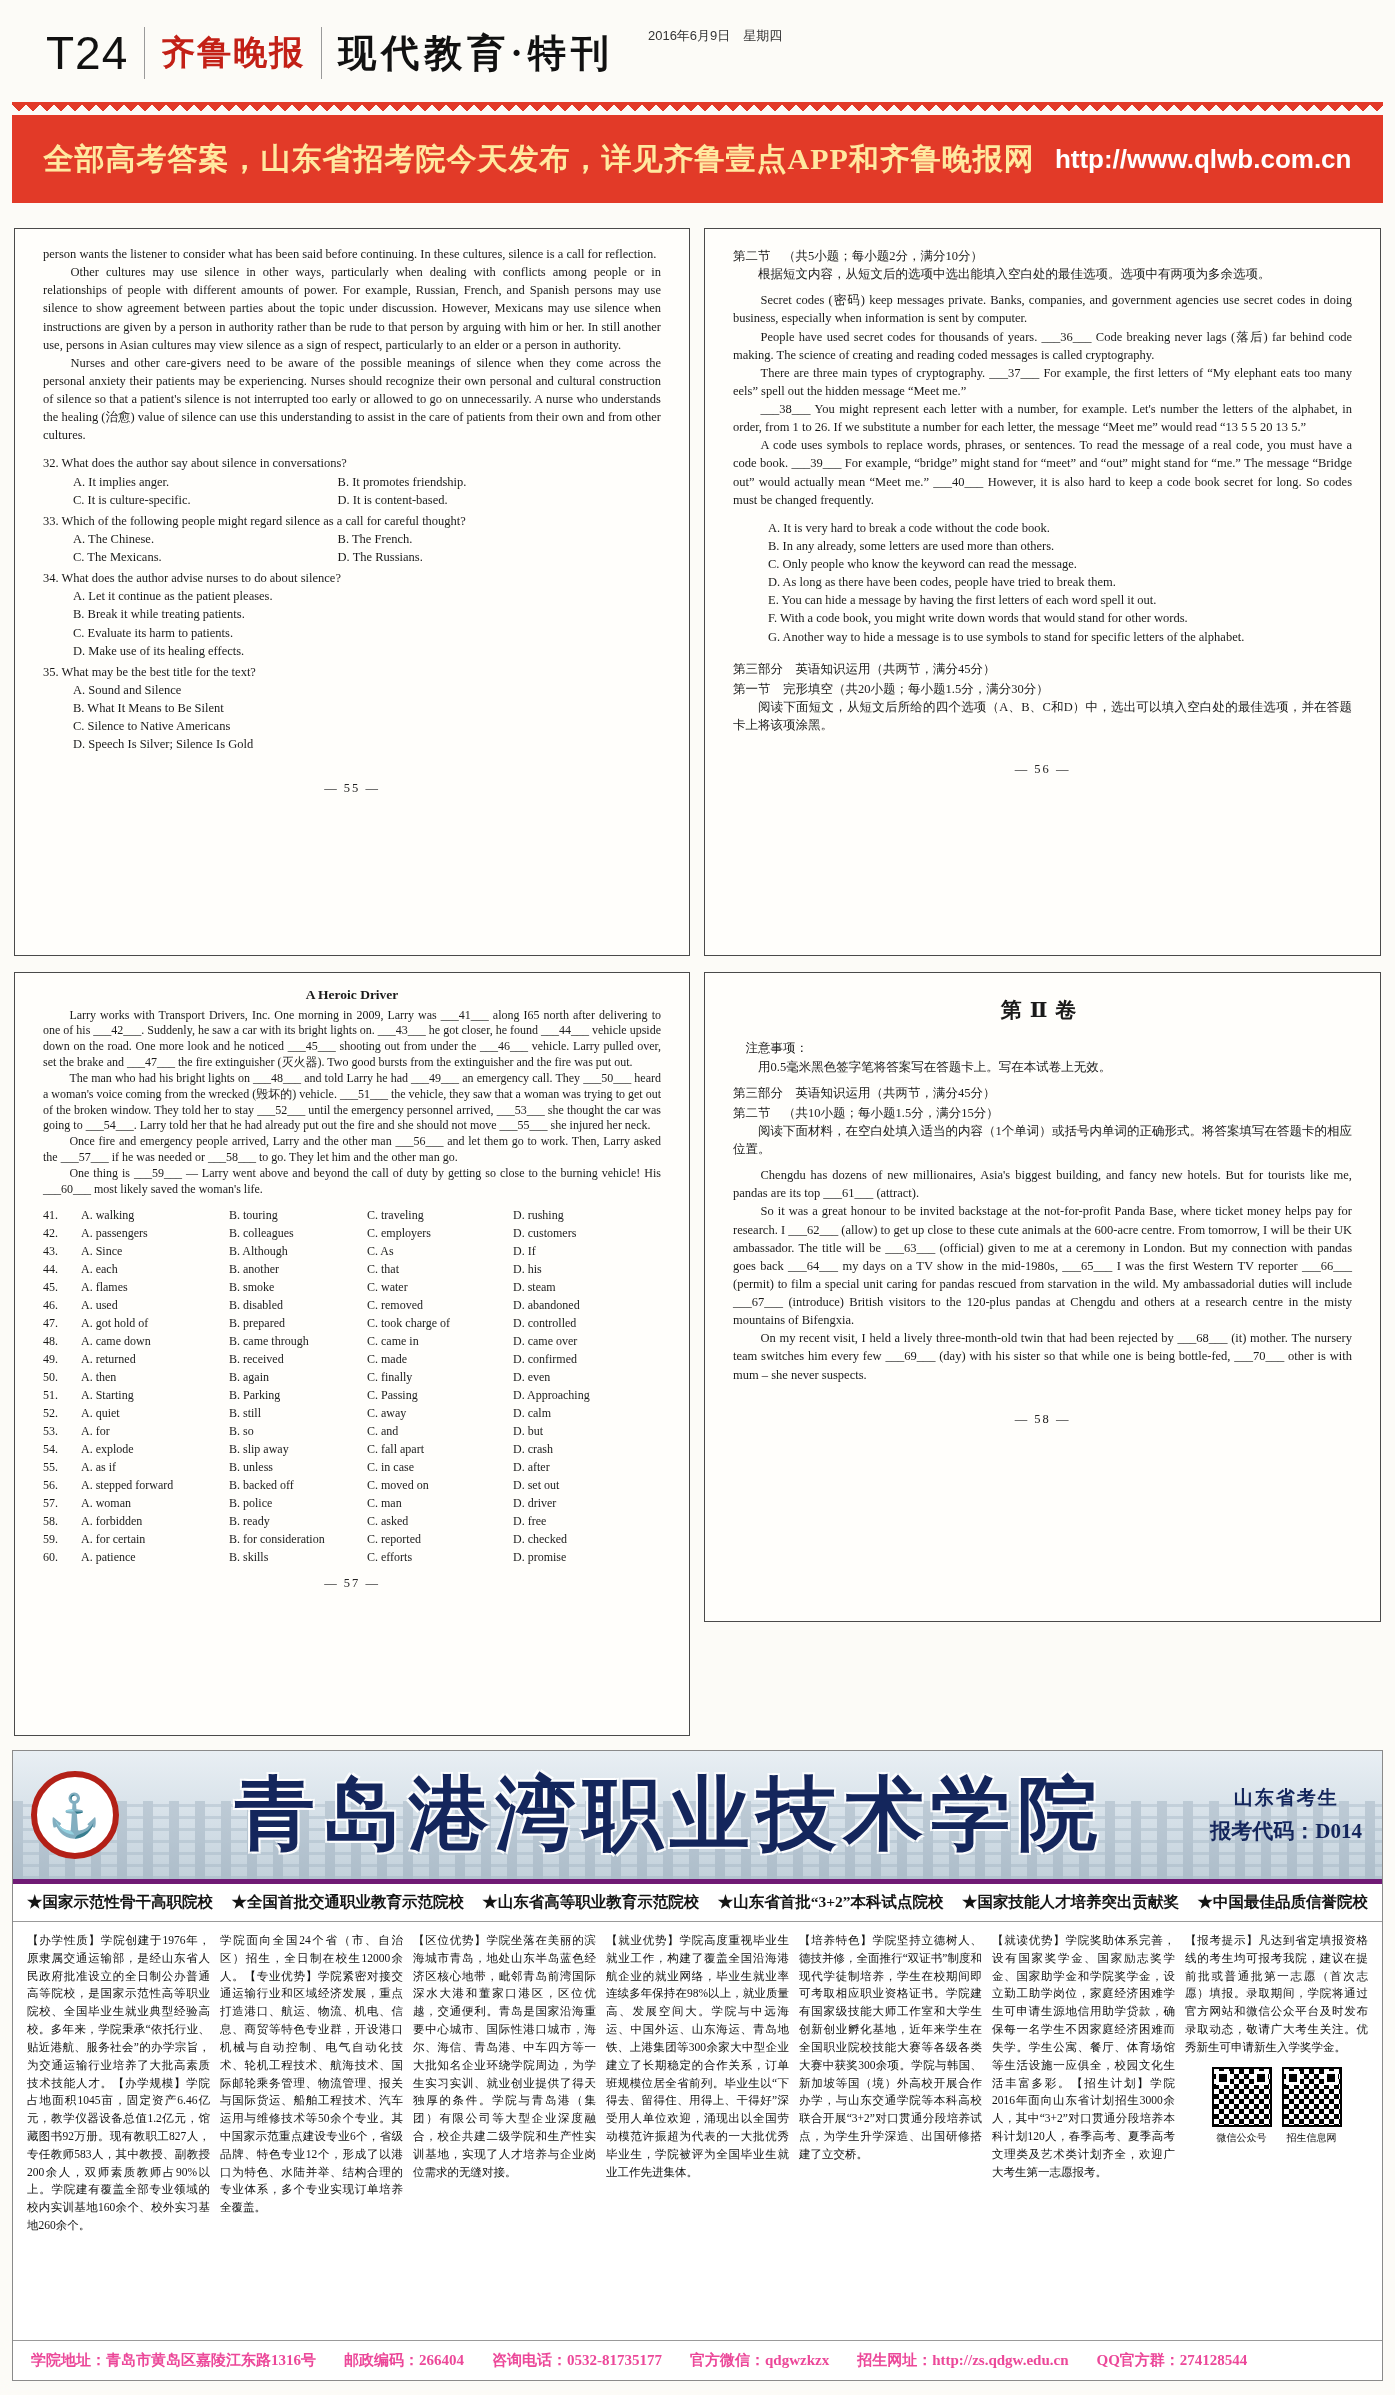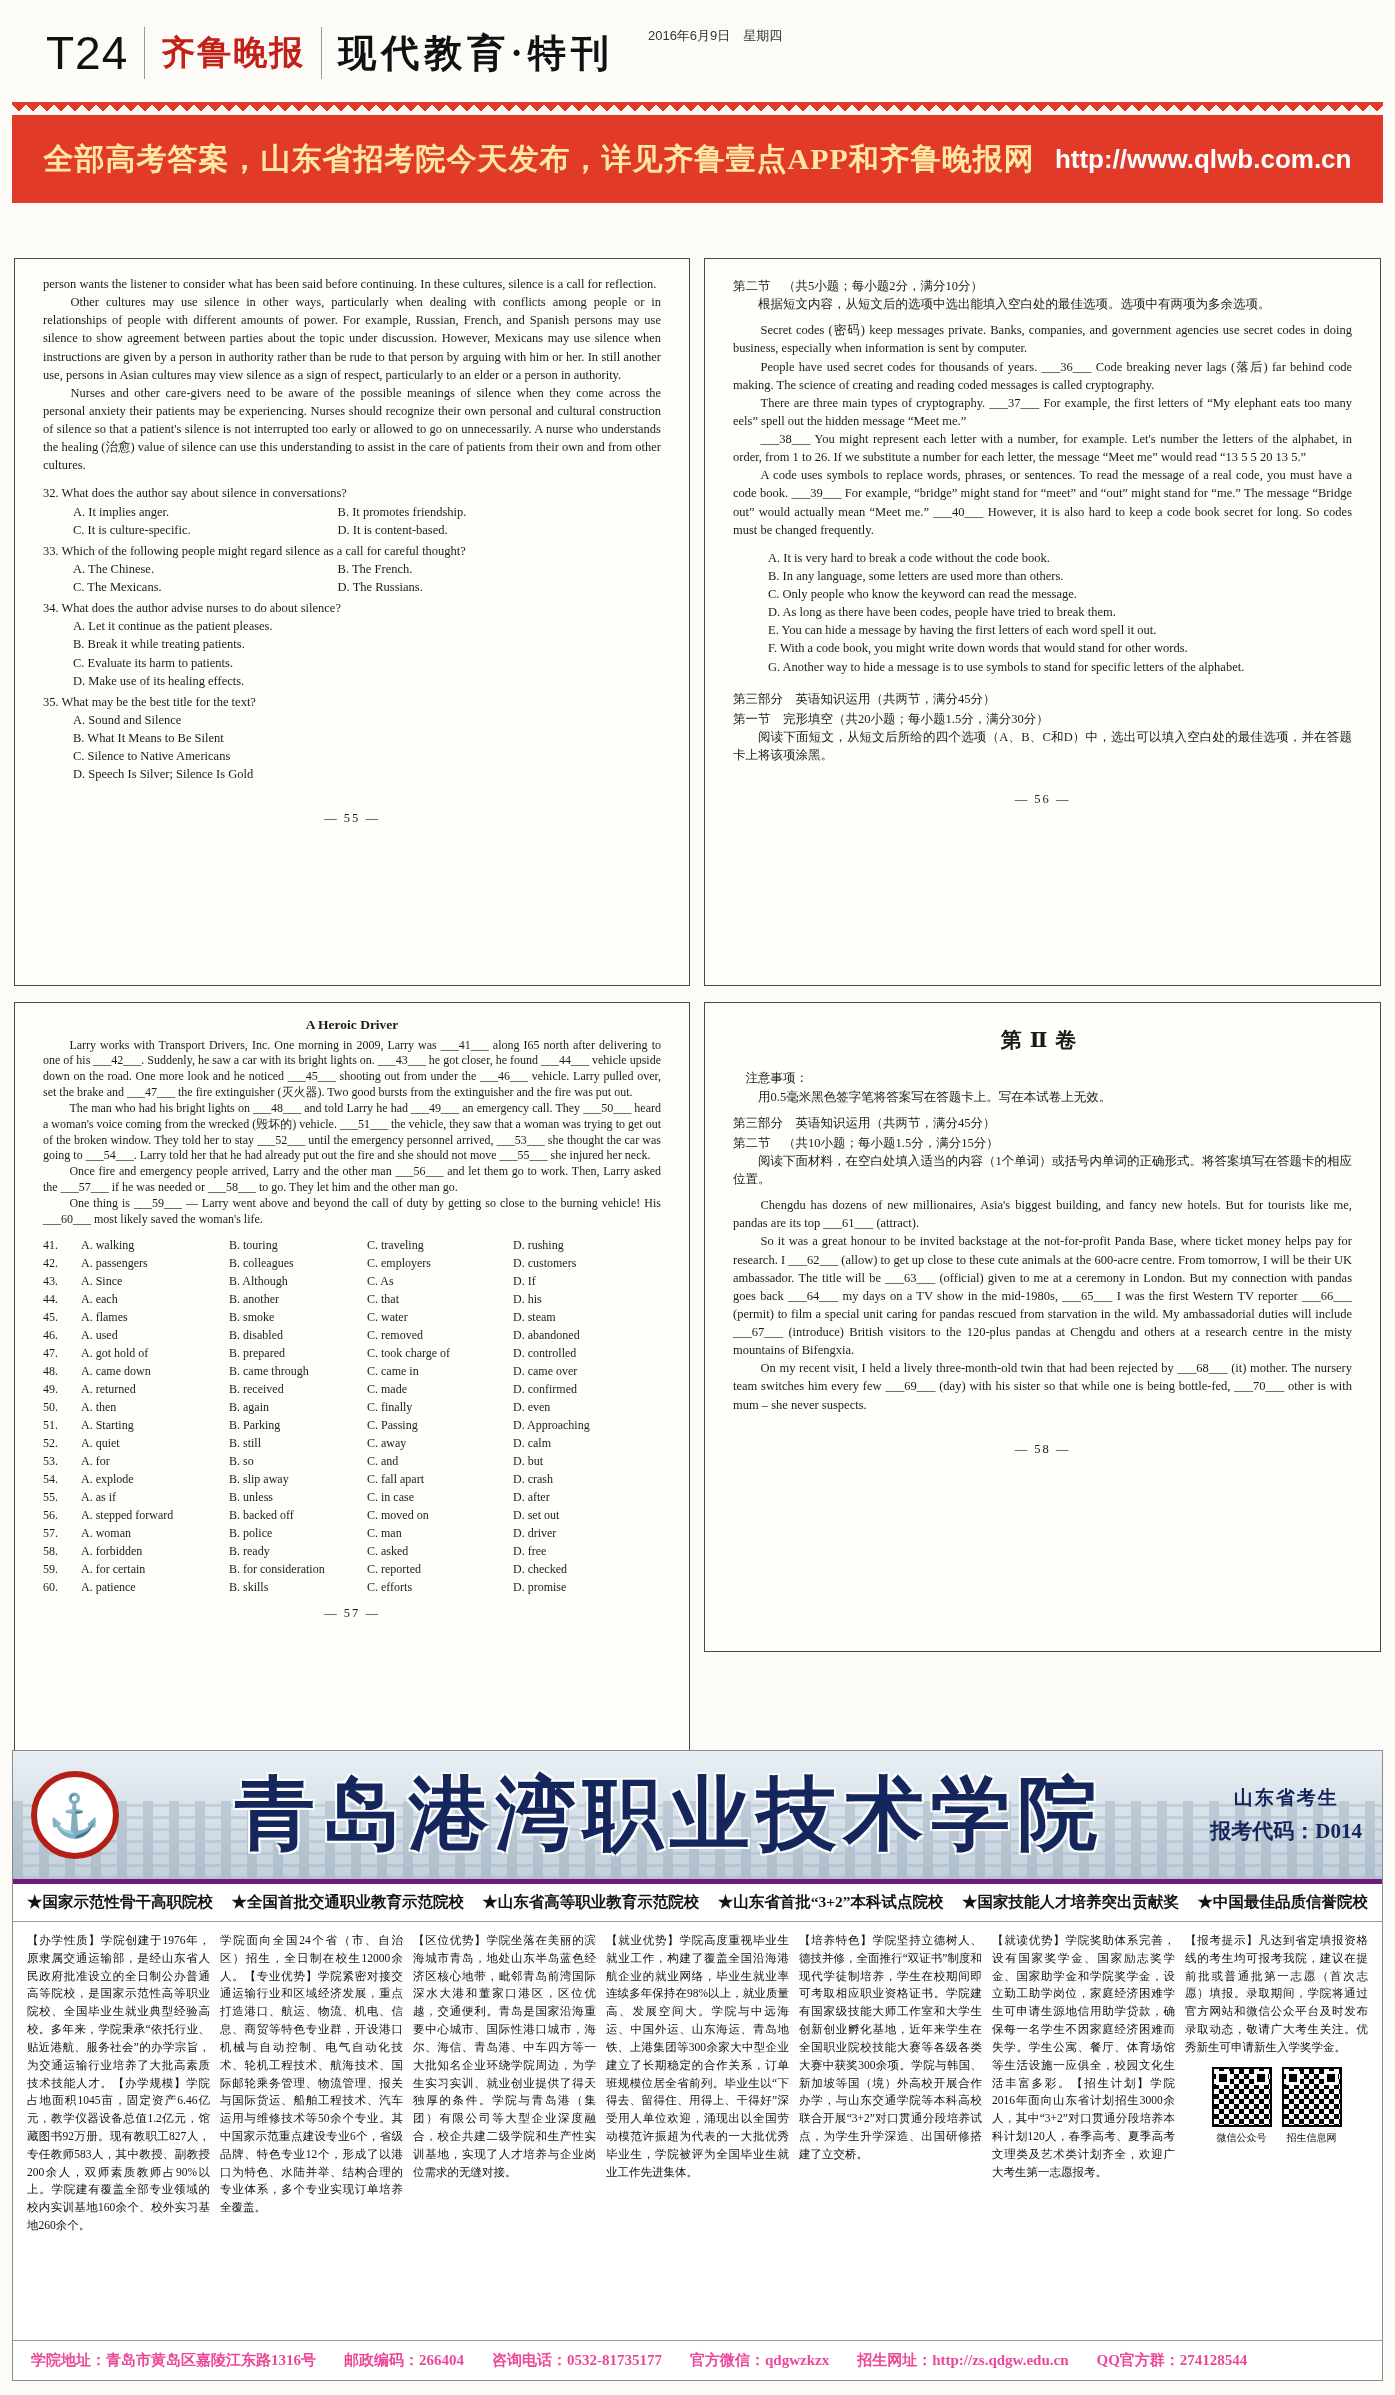--- a/index.html
+++ b/index.html
@@ -25,21 +25,21 @@
     background:
       linear-gradient(135deg, #e23a28 7px, transparent 0) -7px 0,
       linear-gradient(-135deg, #e23a28 7px, transparent 0) -7px 0;
     background-size:14px 13px;
     background-repeat:repeat-x;
   }
   .banner-body { background:#e23a28; height:88px; display:flex; align-items:center; justify-content:center; gap:20px; padding:0 20px; }
   .banner-text { color:#ffe9a0; font: bold 30px "Liberation Serif", serif; letter-spacing:1px; white-space:nowrap; }
   .banner-url { color:#ffffff; font: bold 26px "Liberation Sans", sans-serif; white-space:nowrap; }
   
-  .panel { position:absolute; border:1px solid #4a4a4a; background:#fffefb; padding:16px 28px; font-size:12.5px; line-height:1.45; overflow:hidden;margin-top:30px; }
+  .panel { position:absolute; border:1px solid #4a4a4a; background:#fffefb; padding:16px 28px; font-size:12.5px; line-height:1.45; overflow:hidden; }
   .p55 { left:14px;  top:228px; width:676px; height:728px; }
   .p56 { left:704px; top:228px; width:677px; height:728px; }
   .p57 { left:14px;  top:972px; width:676px; height:764px; padding-top:12px; }
   .p58 { left:704px; top:972px; width:677px; height:650px; }
   .para { text-align:justify; text-indent:2.2em; }
   .noindent-first .para:first-child { text-indent:0; }
   .q { margin-top:2px; }
   .stem { margin-top:3px; }
   .pair { display:grid; grid-template-columns:45% 55%; padding-left:2.4em; }
   .optlist .opt { padding-left:2.4em; }
@@ -166,21 +166,21 @@
     <p class="cn-ind">根据短文内容，从短文后的选项中选出能填入空白处的最佳选项。选项中有两项为多余选项。</p>
     <div style="margin-top:8px;">
         <p class="para">Secret codes (密码) keep messages private. Banks, companies, and government agencies use secret codes in doing business, especially when information is sent by computer.</p>
         <p class="para">People have used secret codes for thousands of years. ___36___ Code breaking never lags (落后) far behind code making. The science of creating and reading coded messages is called cryptography.</p>
         <p class="para">There are three main types of cryptography. ___37___ For example, the first letters of “My elephant eats too many eels” spell out the hidden message “Meet me.”</p>
         <p class="para">___38___ You might represent each letter with a number, for example. Let's number the letters of the alphabet, in order, from 1 to 26. If we substitute a number for each letter, the message “Meet me” would read “13 5 5 20 13 5.”</p>
         <p class="para">A code uses symbols to replace words, phrases, or sentences. To read the message of a real code, you must have a code book. ___39___ For example, “bridge” might stand for “meet” and “out” might stand for “me.” The message “Bridge out” would actually mean “Meet me.” ___40___ However, it is also hard to keep a code book secret for long. So codes must be changed frequently.</p>
       </div>
     <div class="abc-opts">
         <p>A. It is very hard to break a code without the code book.</p>
-        <p>B. In any language, some letters are used more than others.</p>
+        <p>B. In any already, some letters are used more than others.</p>
         <p>C. Only people who know the keyword can read the message.</p>
         <p>D. As long as there have been codes, people have tried to break them.</p>
         <p>E. You can hide a message by having the first letters of each word spell it out.</p>
         <p>F. With a code book, you might write down words that would stand for other words.</p>
         <p>G. Another way to hide a message is to use symbols to stand for specific letters of the alphabet.</p>
       </div>
     <div class="part3">
       <p class="cn-h">第三部分　英语知识运用（共两节，满分45分）</p>
       <p class="cn-h">第一节　完形填空（共20小题；每小题1.5分，满分30分）</p>
       <p class="cn-ind">阅读下面短文，从短文后所给的四个选项（A、B、C和D）中，选出可以填入空白处的最佳选项，并在答题卡上将该项涂黑。</p>

